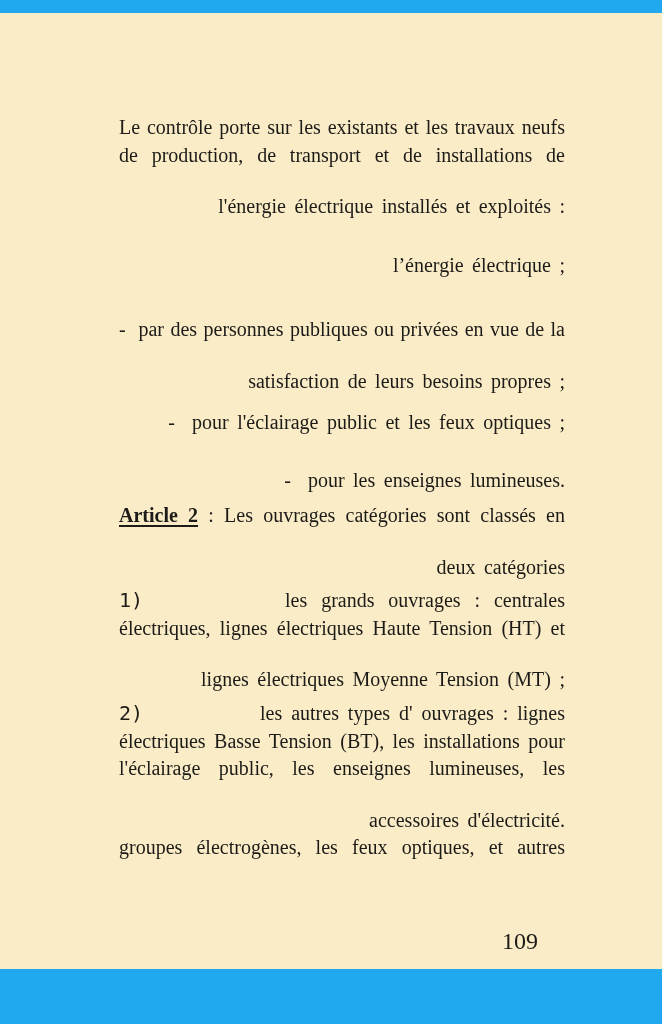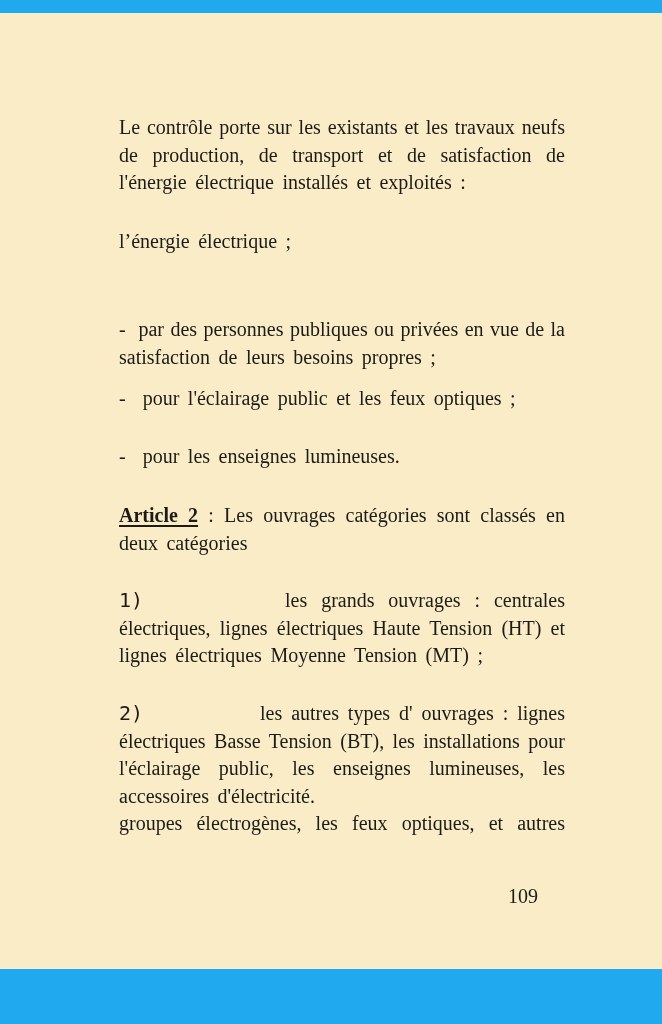--- a/index.html
+++ b/index.html
@@ -40,56 +40,57 @@
     line-height: 27.5px;
   }
   .line { min-height: 27.5px; }
   
   .jl {
     text-align: justify;
     text-align-last: justify;
   }
   
   .ll {
-    text-align: left;
+    text-align: right;
     word-spacing: 3.5px;
+    margin-top: 24px;
   }
   .numline { display: flex; }
   .num {
     flex: 0 0 auto;
     font-family: "DejaVu Sans Mono", "Liberation Mono", monospace;
     font-size: 20px;
   }
   .ntext {
     flex: 1 1 auto;
     display: block;
   }
   .bu {
     font-weight: bold;
     text-decoration: underline;
     text-decoration-thickness: 2px;
     text-underline-offset: 3px;
   }
   .page-number {
     position: absolute;
-    top: 883px;
+    top: 928px;
     right: 124px;
-    font-size: 20px;
+    font-size: 24px;
     line-height: 27.5px;
   }
 </style>
 </head>
 <body>
 
 <div class="page">
   <div class="bar top"></div>
   <div class="content">
       <div class="para" style="top: 114px;">
         <div class="line jl">Le contrôle porte sur les existants et les travaux neufs</div>
-        <div class="line jl">de production, de transport et de satisfaction de</div>
+        <div class="line jl">de production, de transport et de installations de</div>
         <div class="line ll">l'énergie électrique installés et exploités :</div>
       </div>
       <div class="para" style="top: 228px;">
         <div class="line ll">l’énergie électrique ;</div>
       </div>
       <div class="para" style="top: 316px;">
         <div class="line jl">-&nbsp; par des personnes publiques ou privées en vue de la</div>
         <div class="line ll">satisfaction de leurs besoins propres ;</div>
       </div>
       <div class="para" style="top: 385px;">

